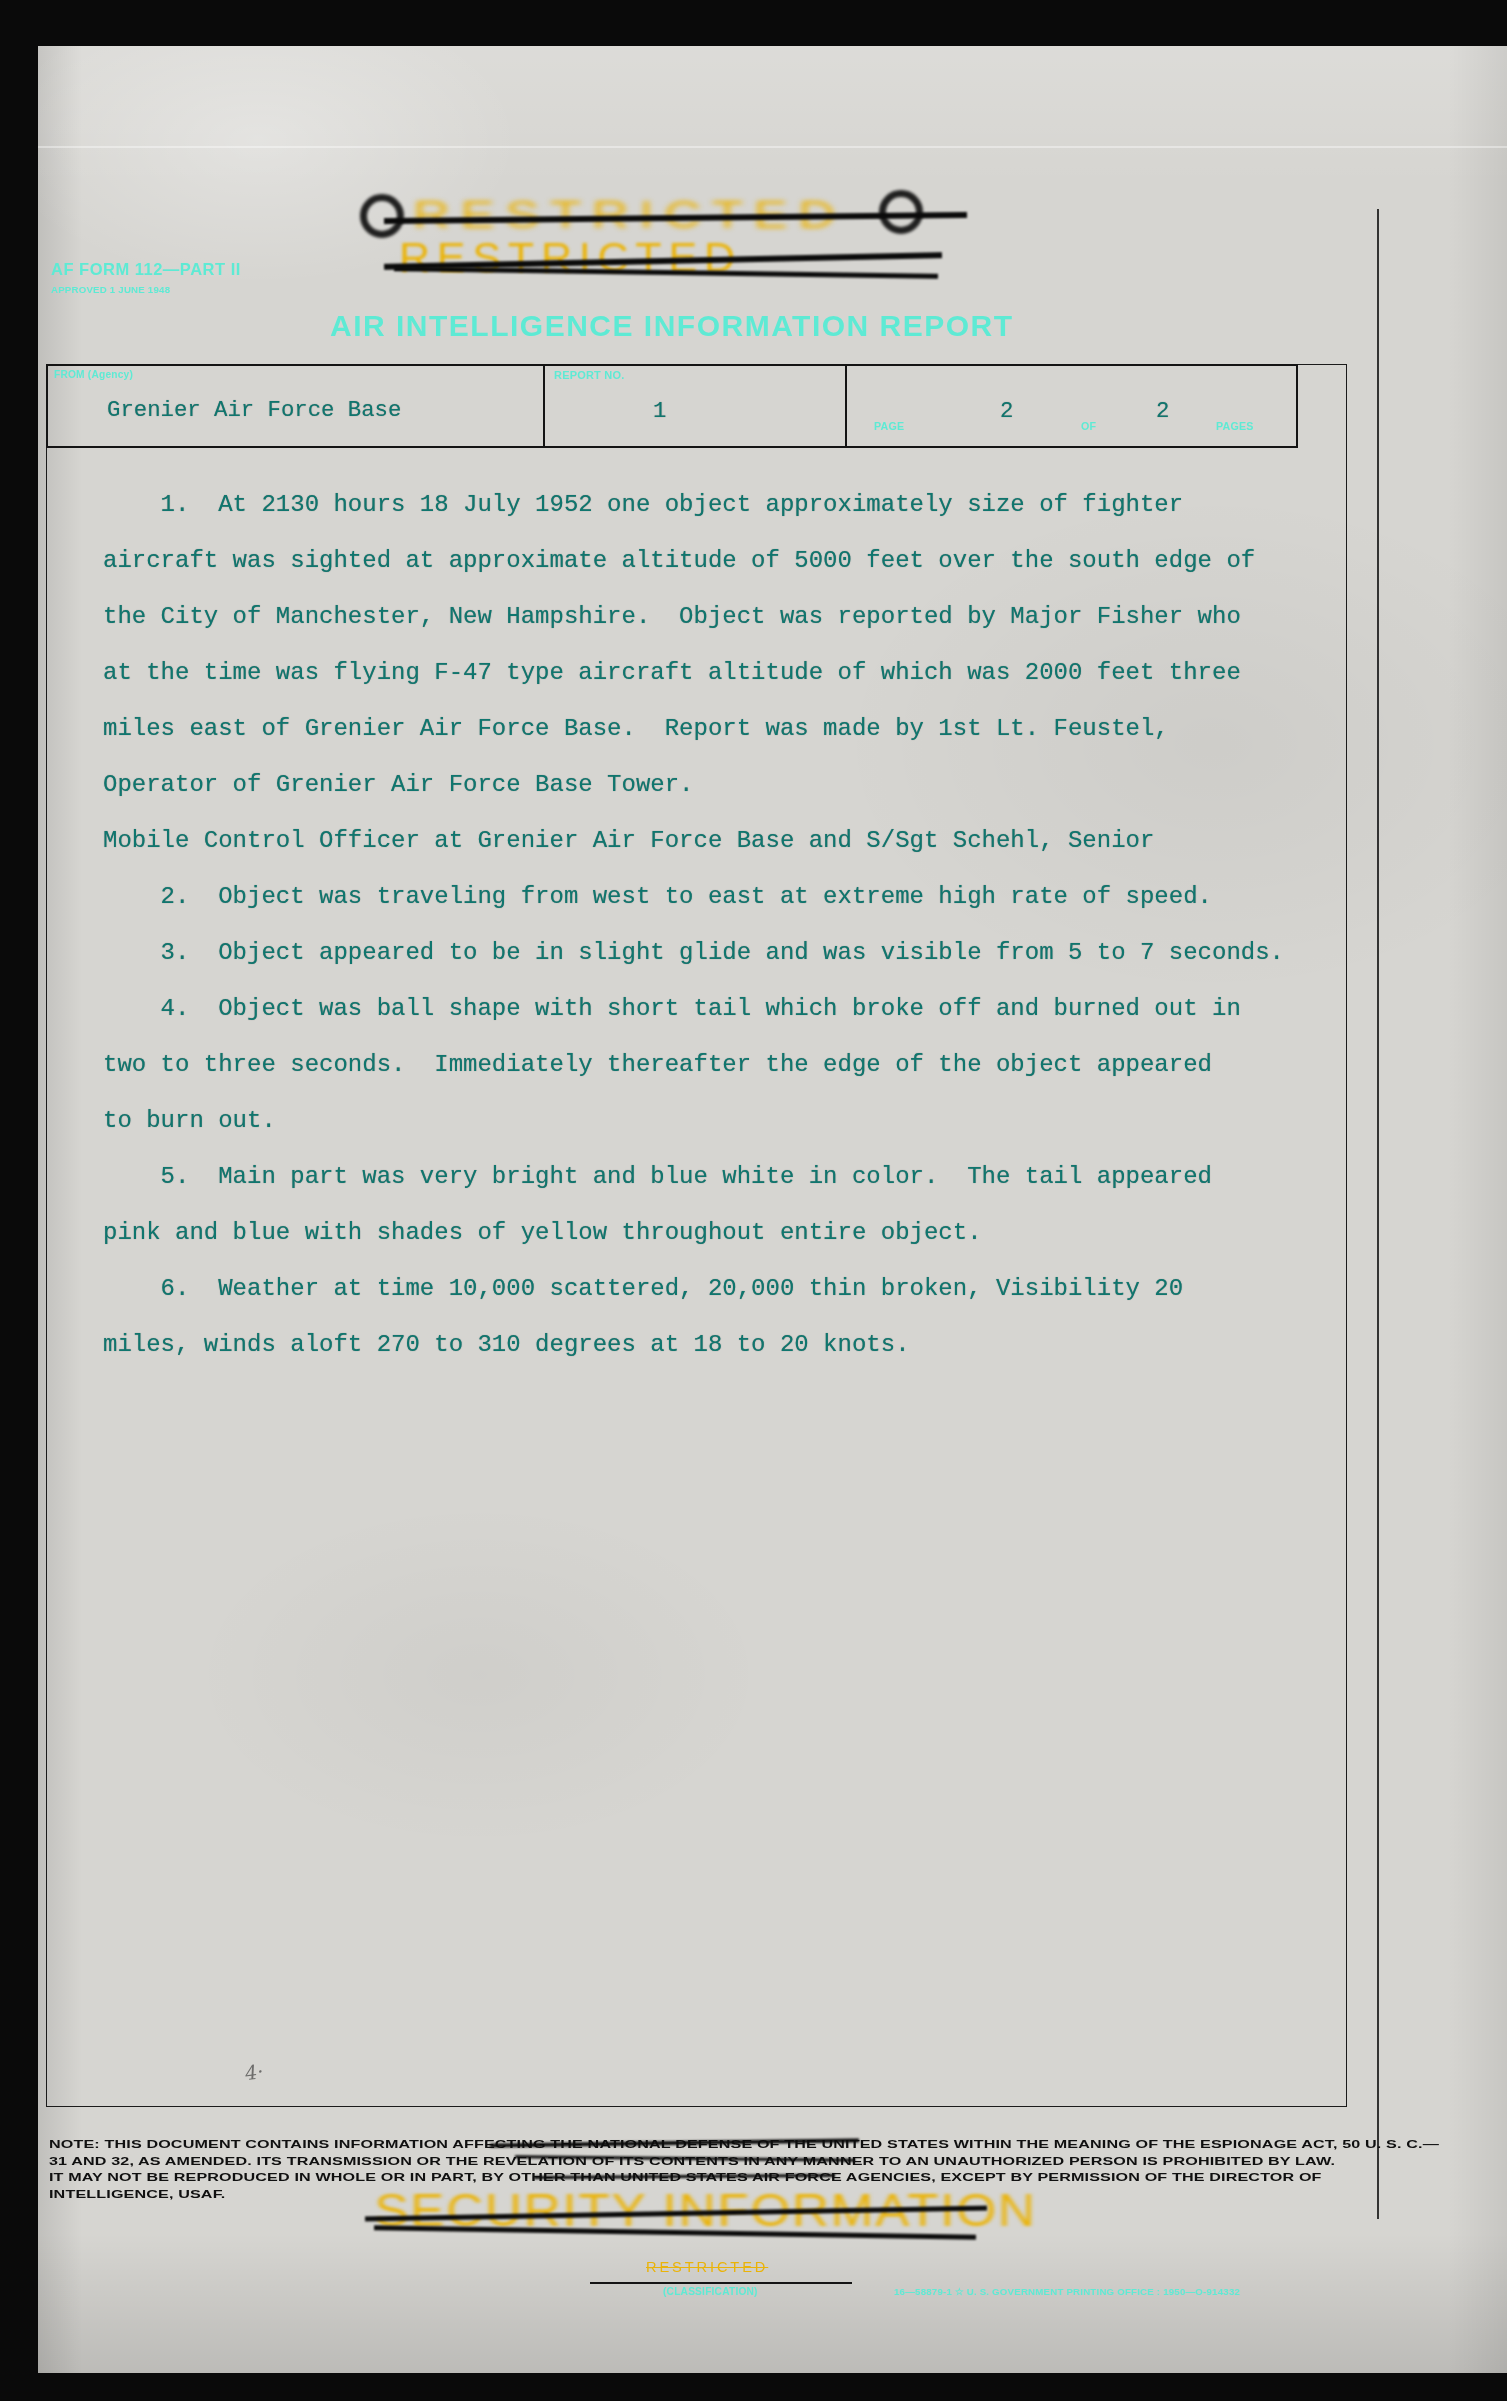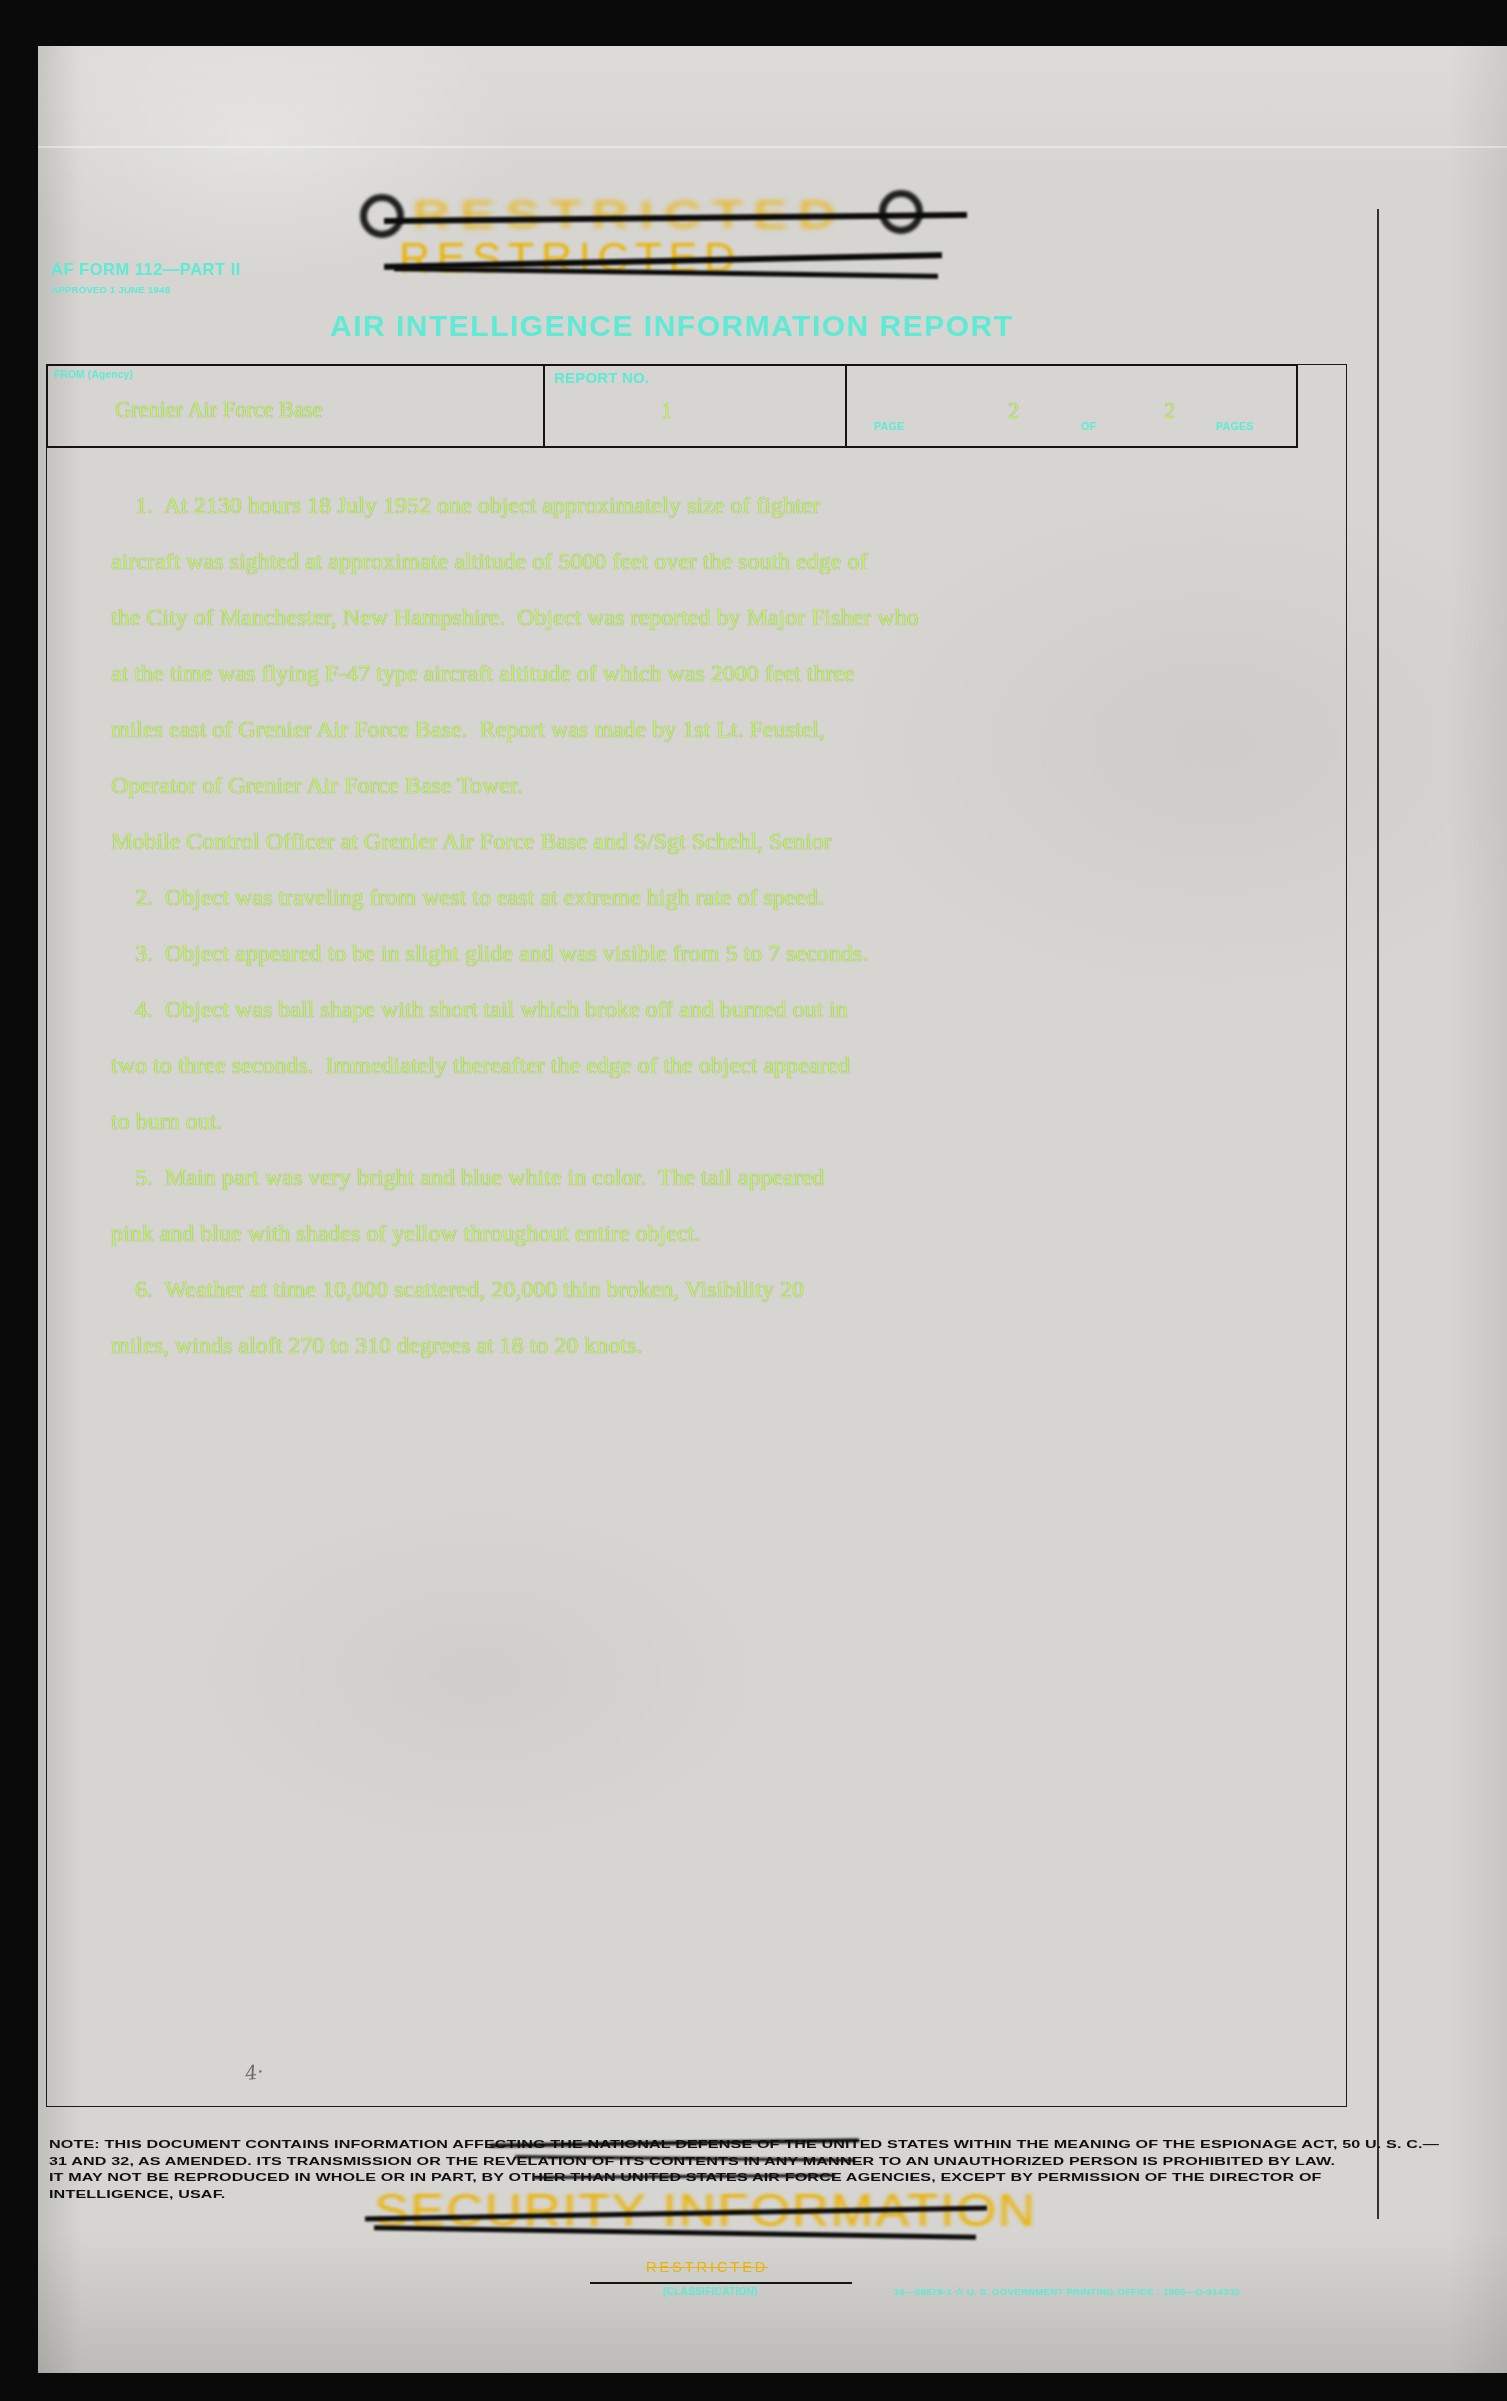--- a/index.html
+++ b/index.html
@@ -14,21 +14,21 @@
     background-color:#d6d5d1;
     background-image:
       radial-gradient(ellipse 437px 243px at 15% 4%, rgba(255,255,255,0.30), transparent 60%),
       radial-gradient(ellipse 583px 389px at 80% 30%, rgba(0,0,0,0.04), transparent 65%),
       radial-gradient(ellipse 486px 291px at 30% 70%, rgba(0,0,0,0.03), transparent 60%),
       linear-gradient(90deg, rgba(0,0,0,0.10), transparent 3%, transparent 96%, rgba(0,0,0,0.07)),
       linear-gradient(180deg, rgba(255,255,255,0.16), transparent 6%, transparent 94%, rgba(0,0,0,0.12));
   }
   .content { position:absolute; inset:0; }
   .abs { position:absolute; }
-  .mono { font-family:Liberation Serif, serif; color:#bef264;margin-left:8px; }
+  .mono { font-family:Liberation Mono, monospace; color:#0f766e; }
   .tw { text-shadow:0 0 1px rgba(30,30,30,0.45); white-space:pre; }
   .lbl { font-weight:bold; color:#5eead4; letter-spacing:0.2px; }
   .crease { background:rgba(255,255,255,0.38); }
   .box { border:1.9px solid #1b1b1b; }
   .formbox { border:2.4px solid #141414; }
   .divider { background:#141414; }
   .bodyline { height:56px; font-size:24px; line-height:56px; }
   .stamp-text { font-weight:normal; color:#eab308; white-space:nowrap; }
   .bar { background:#0b0b0b; filter:blur(1px); }
   .ring { border:7.8px solid #0c0c0c; border-radius:50%; filter:blur(1.5px); opacity:0.9; }
@@ -67,21 +67,21 @@
 
     <div class="abs box" style="left:46px; top:364px; width:1301px; height:1743px;"></div>
 
     <div class="abs formbox" style="left:46px; top:364px; width:1252px; height:84px;"></div>
     <div class="abs divider" style="left:543px; top:364px; width:1.9px; height:84px;"></div>
     <div class="abs divider" style="left:845px; top:364px; width:1.9px; height:84px;"></div>
 
     <div class="abs lbl" style="left:54px; top:369px; font-size:10.2px;">FROM (Agency)</div>
     <div class="abs mono tw" style="left:107px; top:397px; font-size:22.3px;">Grenier Air Force Base</div>
 
-    <div class="abs lbl" style="left:554px; top:369px; font-size:15px;">REPORT NO.</div>
+    <div class="abs lbl" style="left:554px; top:369px; font-size:11px;">REPORT NO.</div>
     <div class="abs mono tw" style="left:653px; top:398px; font-size:22.3px;">1</div>
 
     <div class="abs lbl" style="left:874px; top:420px; font-size:10.7px;">PAGE</div>
     <div class="abs mono tw" style="left:1000px; top:398px; font-size:22.3px;">2</div>
     <div class="abs lbl" style="left:1081px; top:420px; font-size:10.7px;">OF</div>
     <div class="abs mono tw" style="left:1156px; top:398px; font-size:22.3px;">2</div>
     <div class="abs lbl" style="left:1216px; top:420px; font-size:10.7px;">PAGES</div>
 
     <div class="abs" style="left:103px; top:477px; width:1233px;">
       <div class="mono tw bodyline">    1.  At 2130 hours 18 July 1952 one object approximately size of fighter</div>

